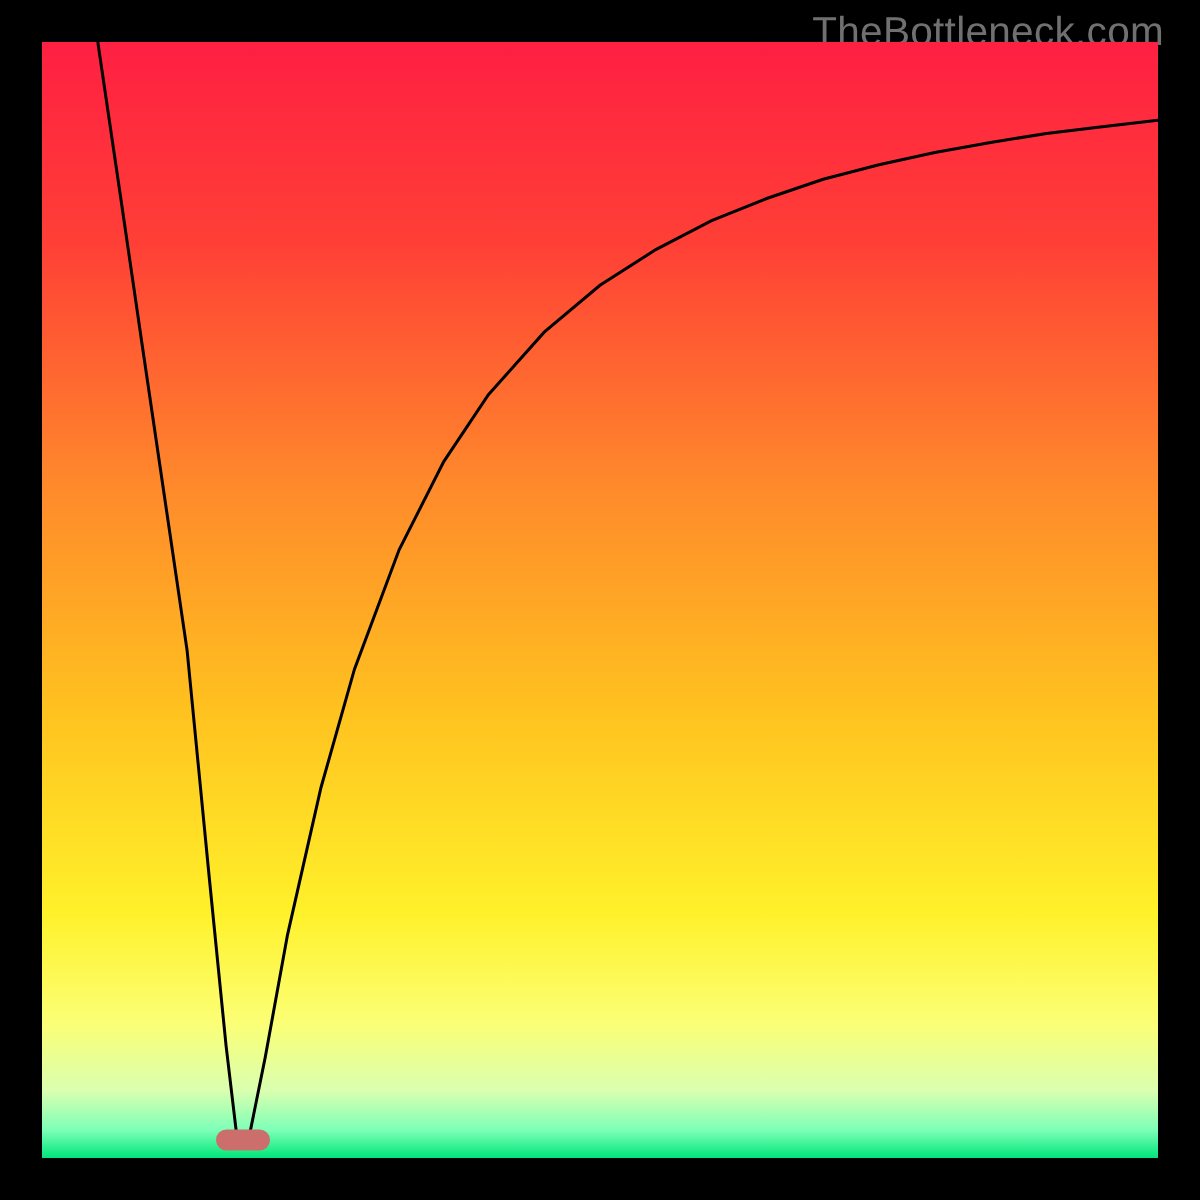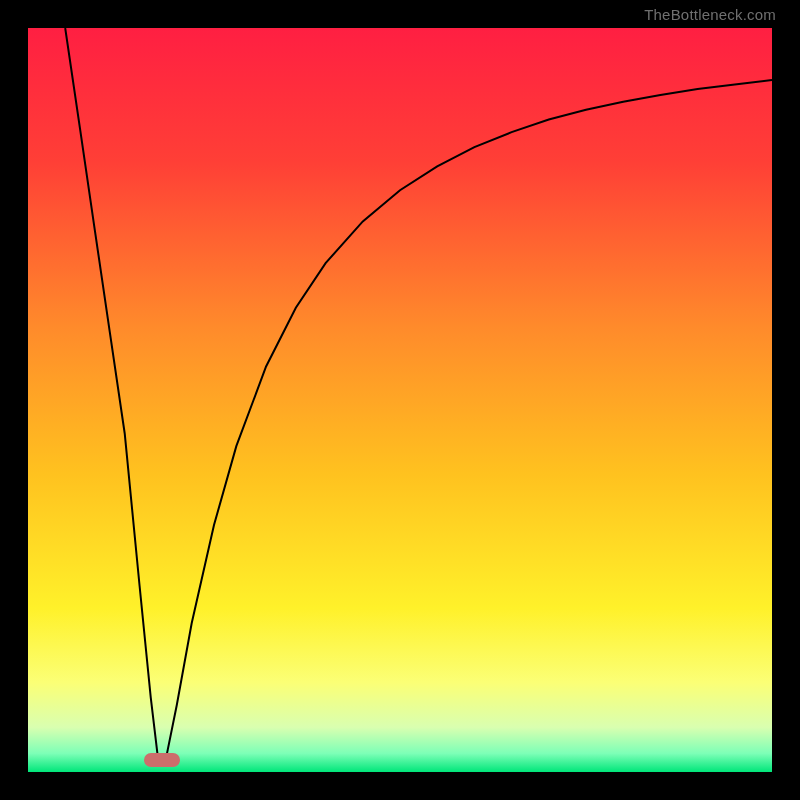--- a/index.html
+++ b/index.html
@@ -26,21 +26,21 @@
   }
   .gradient {
     position: absolute;
     inset: 0;
   }
   .watermark {
     position: absolute;
     top: 6px;
     right: 24px;
     color: #707070;
-    font-size: 15px;
+    font-size: 27px;
     font-weight: 500;
     letter-spacing: 0.2px;
   }
   svg.curve {
     position: absolute;
     inset: 0;
   }
   .marker {
     position: absolute;
     width: 36px;

